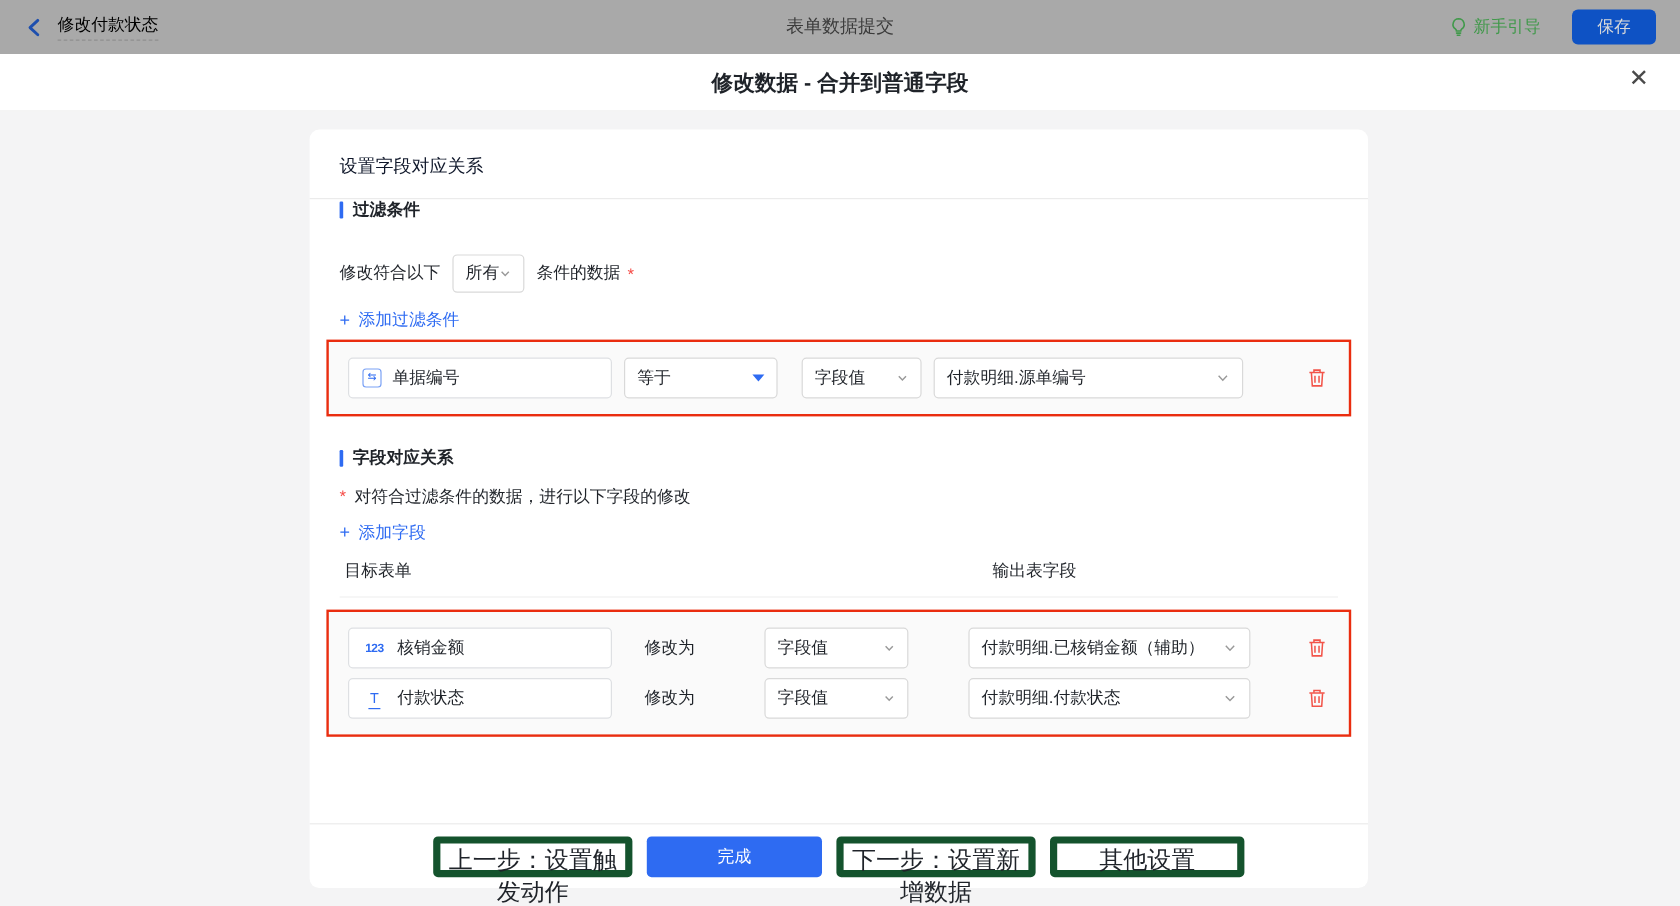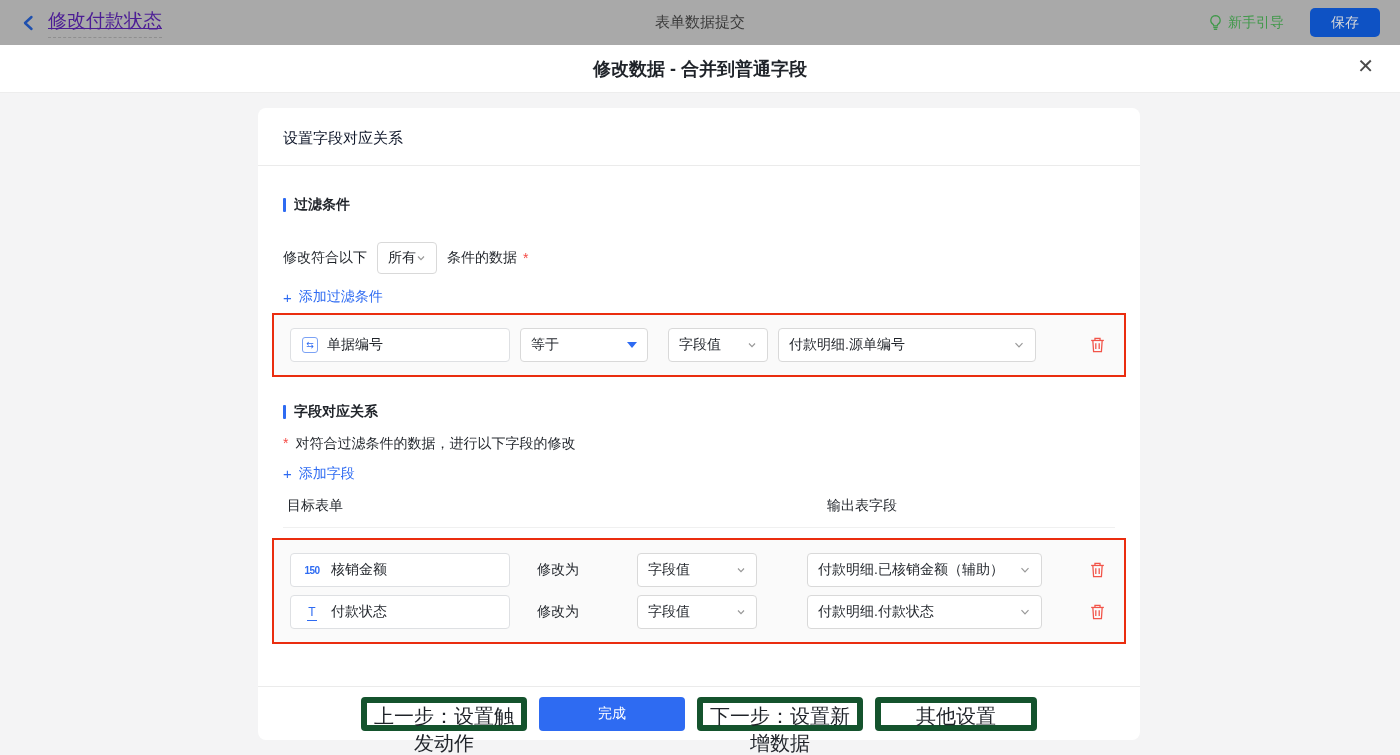--- a/index.html
+++ b/index.html
@@ -4,22 +4,22 @@
 <style>
   * { margin:0; padding:0; box-sizing:border-box; }
   html,body { width:1400px; height:755px; overflow:hidden;
     font-family:"Liberation Sans","DejaVu Sans",sans-serif; }
 
   
   .topbar { position:relative; height:45px; background:#a9a9a9;
     display:flex; align-items:center; padding:0 20px; }
   .topbar-left { display:flex; align-items:center; gap:10px; z-index:2; }
   .back-btn { display:flex; align-items:center; cursor:pointer; }
-  .topbar-title { font-size:19px; font-weight:500; color:#4c1d95;
-    padding-bottom:3px; border-bottom:1px dashed #8f8f8f;text-decoration:underline; }
+  .topbar-title { font-size:14px; font-weight:500; color:#000000;
+    padding-bottom:3px; border-bottom:1px dashed #8f8f8f; }
   .topbar-center { position:absolute; left:0; right:0; text-align:center;
     font-size:15px; color:#3b3b3b; z-index:1; }
   .topbar-right { margin-left:auto; display:flex; align-items:center; z-index:2; }
   .guide-link { display:flex; align-items:center; gap:5px; color:#41994b;
     font-size:14px; cursor:pointer; }
   .save-btn { margin-left:26px; width:70px; height:29px; background:#0e52c4;
     color:#d9d9d9; font-size:14px; border:none; border-radius:5px; cursor:pointer; }
 
   
   .modal-header { height:48px; background:#fff; border-bottom:1px solid #ededed;
@@ -28,21 +28,21 @@
   .modal-close { position:absolute; right:26px; top:11px; font-size:20px;
     color:#4a4a4a; cursor:pointer; line-height:1; }
 
   .modal-body { height:662px; background:#f4f4f5; position:relative; }
   .card { position:absolute; left:258px; top:15px; width:882px; height:632px;
     background:#fff; border-radius:8px; display:flex; flex-direction:column; }
   .card-header { padding:21px 25px 17px; font-size:15px; color:#0f172a;
     border-bottom:1px solid #ebebeb; }
   .card-content { flex:1; padding:0 25px; overflow:hidden; }
 
-  .section-title { display:flex; align-items:center; gap:8px; margin-top:30px;
+  .section-title { display:flex; align-items:center; gap:8px; 
     font-size:14px; font-weight:bold; color:#1f2329; }
   .section-bar { width:3px; height:14px; background:#2e6bf2; border-radius:1px; }
 
   .match-row { display:flex; align-items:center; margin-top:28px;
     font-size:14px; color:#1f2329; }
   .select { height:32px; background:#fff; border:1px solid #d9d9d9;
     border-radius:4px; display:flex; align-items:center; justify-content:space-between;
     padding:0 10px; font-size:14px; color:#1f2329; cursor:pointer; }
   .select-mode { width:60px; margin:0 10px; }
   .asterisk { color:#f54a45; margin-left:6px; font-size:14px; }
@@ -217,21 +217,21 @@
       <div class="cols-row">
         <div class="col-target">目标表单</div>
         <div>输出表字段</div>
       </div>
 
       
       <div class="guide-box map-box">
 
         <div class="frow">
           <div class="chip">
-            <span class="num-icon">150</span>
+            <span class="num-icon">123</span>
             <span>核销金额</span>
           </div>
           <div class="modify-label">修改为</div>
           <div class="select sel-vt2">
             <span>字段值</span>
             <span style="display:flex;">
               <svg width="10" height="10" viewBox="0 0 10 10">
                   <polyline points="2,3.5 5,6.6 8,3.5" fill="none" stroke="#999" stroke-width="1.2"></polyline>
                 </svg>
             </span>

